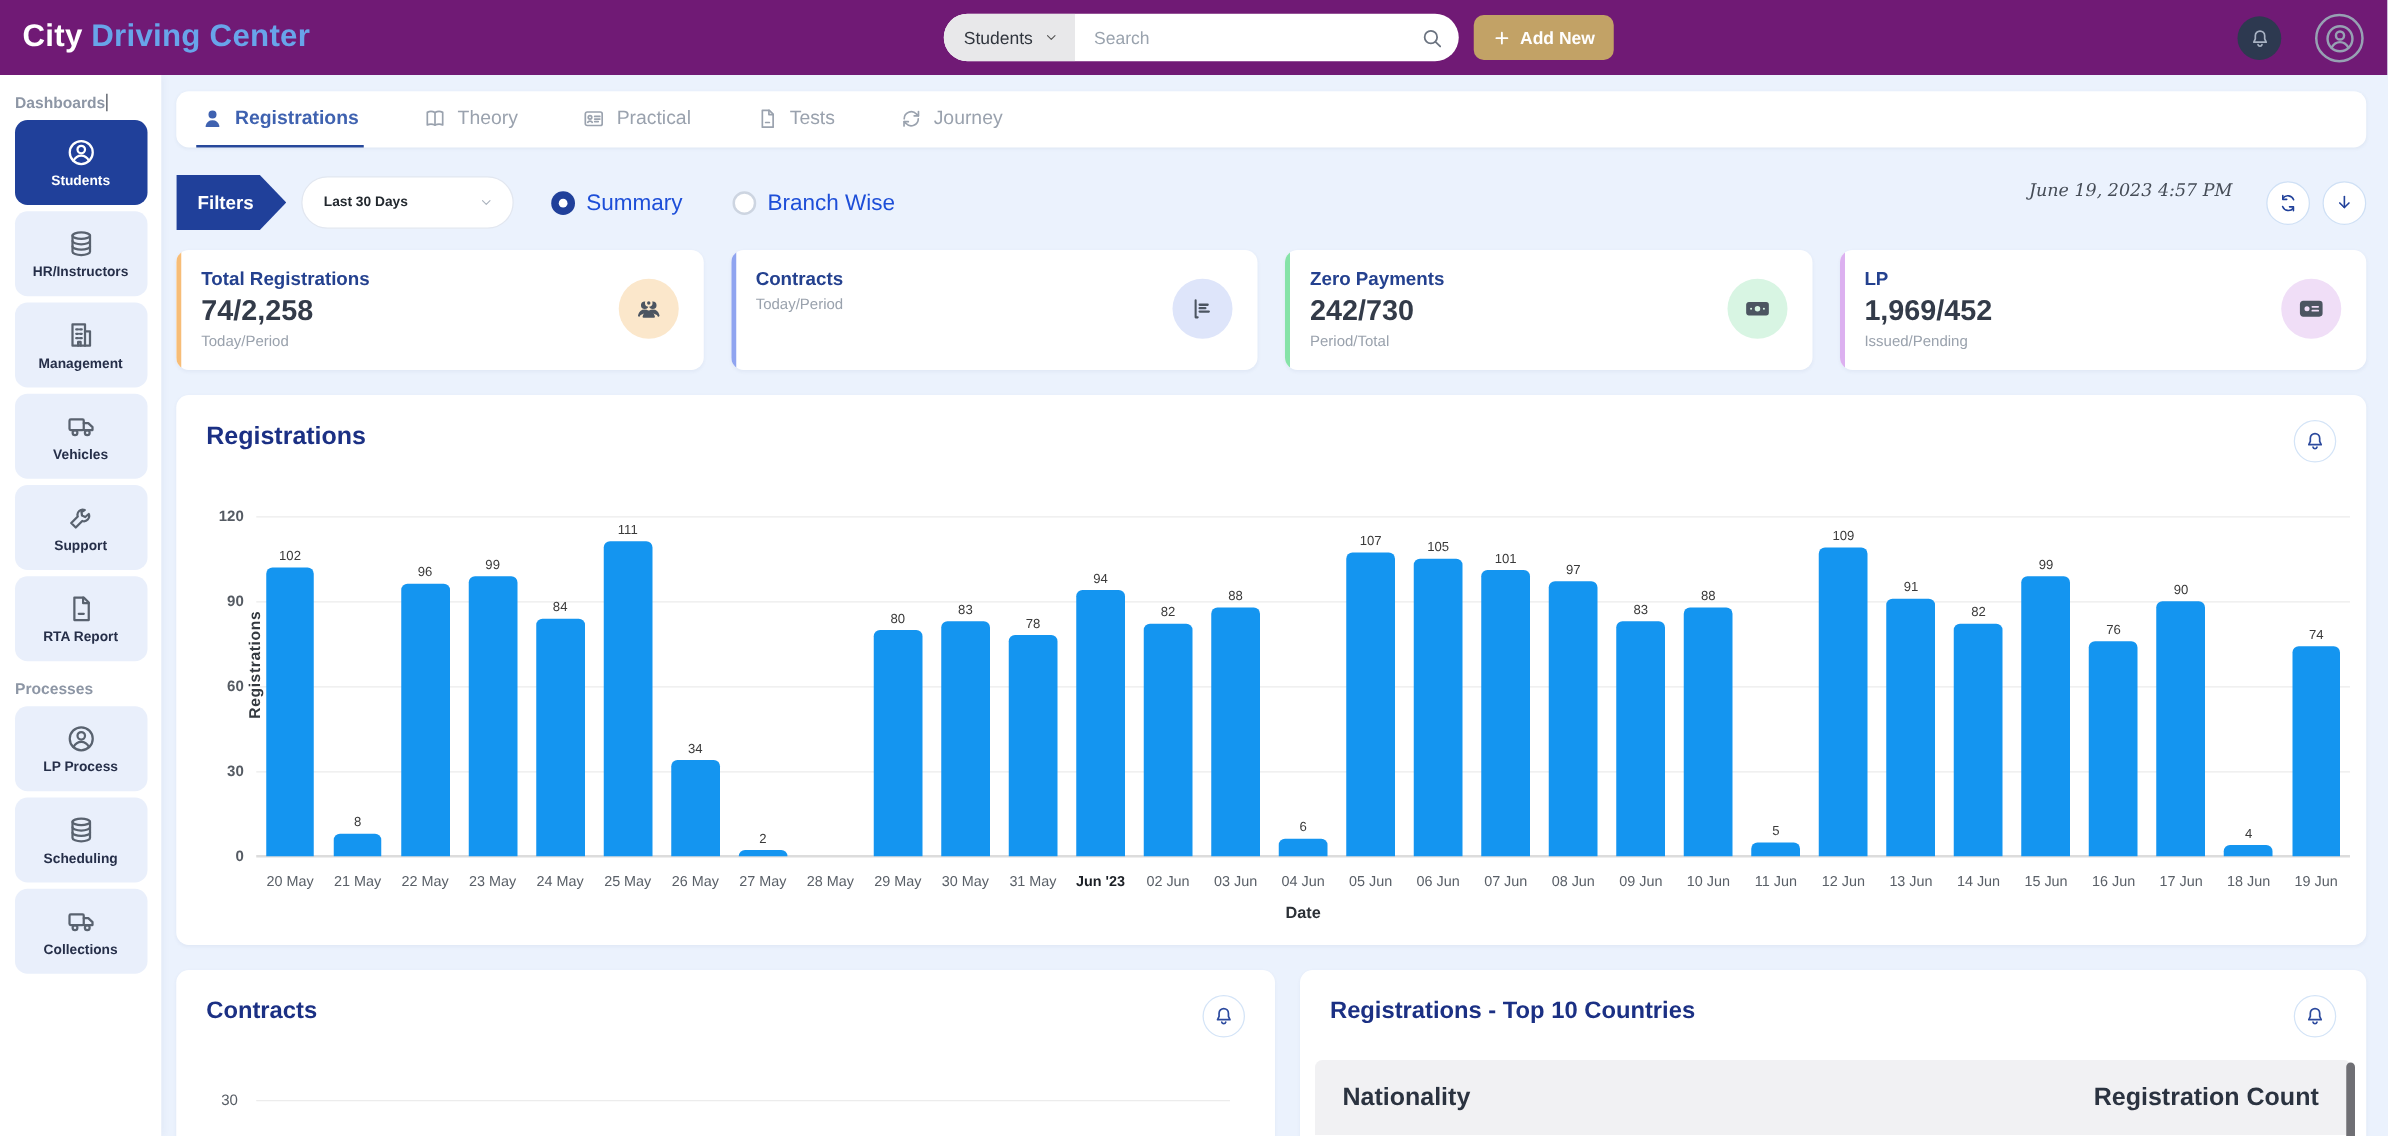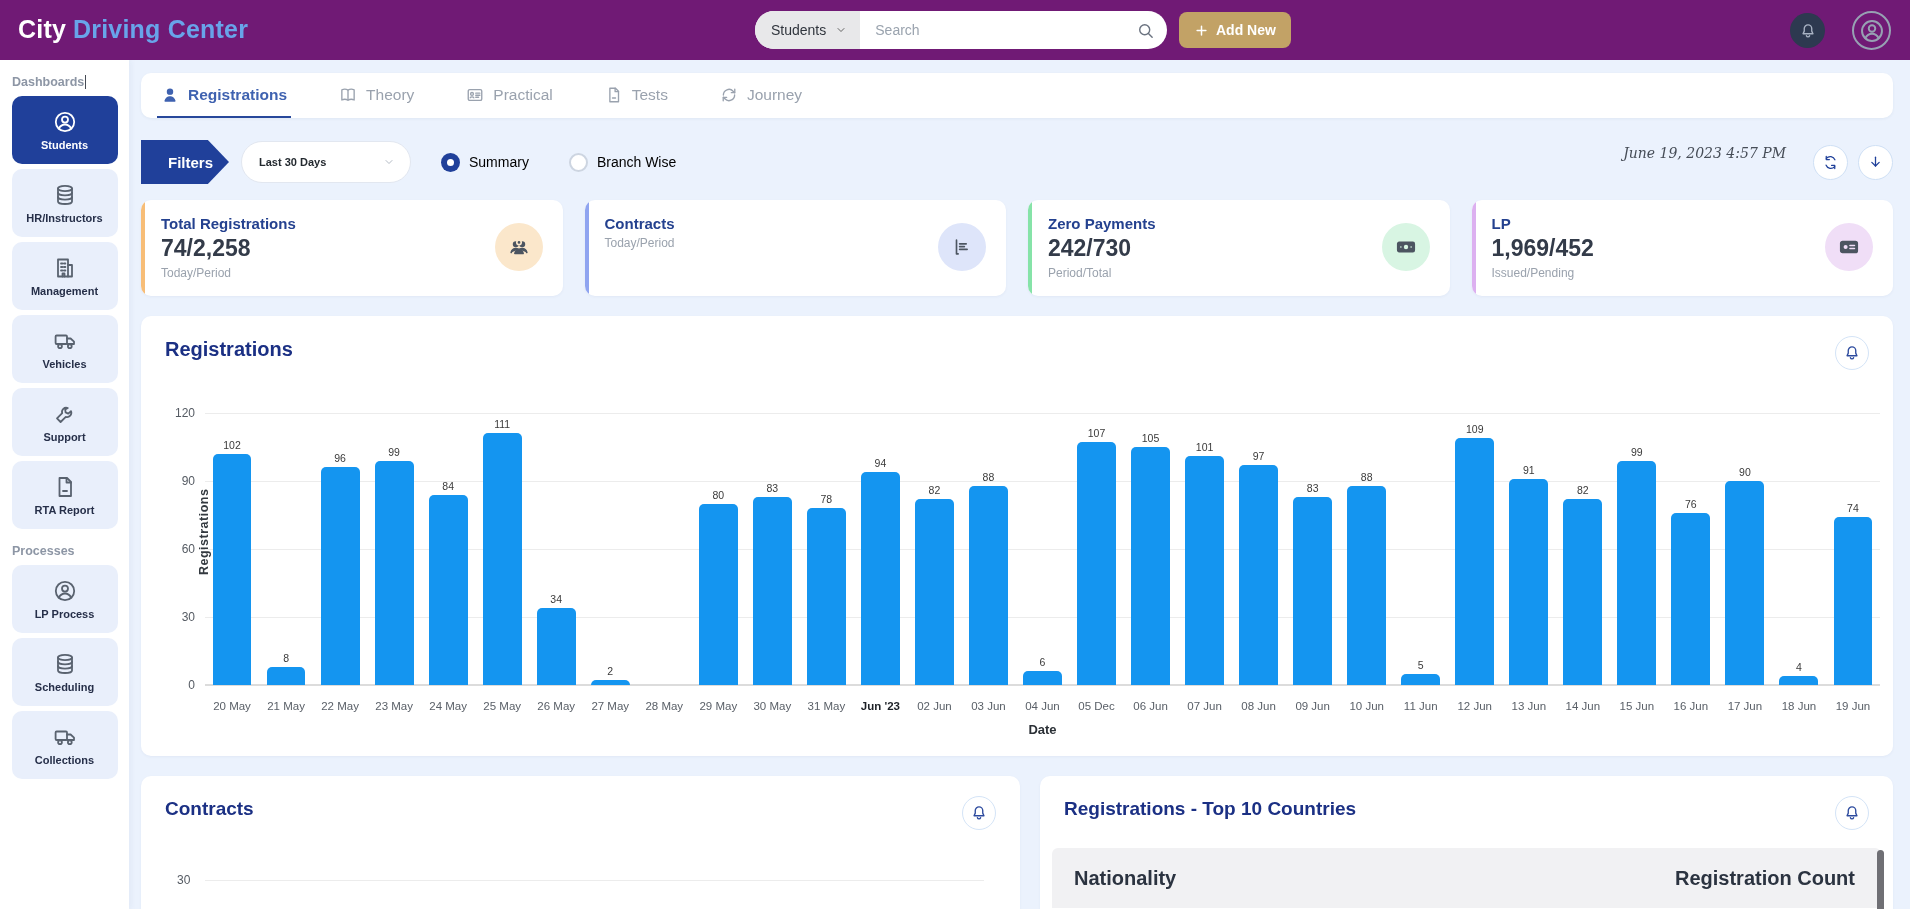--- a/index.html
+++ b/index.html
@@ -41,31 +41,31 @@
   .side-item.active .lbl { color:#fff; }
 
   
   .tabsbar { position:absolute; left:141px; top:73px; width:1752px; height:45px; background:#fff; border-radius:10px; display:flex; align-items:stretch; padding-left:16px; gap:44px; box-shadow:0 1px 3px rgba(40,60,110,.06); }
   .tab { display:flex; align-items:center; gap:9px; font-size:15.5px; color:#9aa2ae; cursor:pointer; border-bottom:2.5px solid transparent; padding:0 4px; }
   .tab svg { width:18px; height:18px; }
   .tab.active { color:#3f62b0; border-bottom-color:#27489b; font-weight:bold; }
 
   
   .filtersrow { position:absolute; left:141px; top:139px; width:1752px; height:46px; display:flex; align-items:center; }
-  .filters-btn { width:88px; height:44px; background:#20409a; color:#fff; font-weight:bold; font-size:15px; border:none; clip-path:polygon(0 0,76% 0,100% 50%,76% 100%,0 100%); text-align:left; padding-left:27px; cursor:pointer; font-family:"Liberation Sans",sans-serif; }
+  .filters-btn { width:88px; height:44px; background:#20409a; color:#fff; font-weight:bold; font-size:15px; border:none; clip-path:polygon(0 0,76% 0,100% 50%,76% 100%,0 100%); text-align:left; padding-left:17px; cursor:pointer; font-family:"Liberation Sans",sans-serif; }
   .rangesel { margin-left:12px; width:170px; height:42px; background:#fff; border:1px solid #e2e7f0; border-radius:21px; display:flex; align-items:center; justify-content:space-between; padding:0 15px 0 17px; cursor:pointer; }
   .rangesel .v { font-size:11px; font-weight:bold; color:#23292f; }
   .rangesel svg { width:13px; height:13px; color:#aab2bd; }
   .radios { display:flex; align-items:center; margin-left:30px; gap:40px; }
   .radio { display:flex; align-items:center; gap:9px; cursor:pointer; }
   .radio .dot { width:19px; height:19px; border-radius:50%; }
   .radio.sel .dot { background:#20409a; position:relative; }
   .radio.sel .dot::after { content:""; position:absolute; left:6px; top:6px; width:7px; height:7px; border-radius:50%; background:#fff; }
   .radio:not(.sel) .dot { background:#fff; border:2px solid #cdd5e1; }
-  .radio .rl { font-size:14px; color:#000000; }
+  .radio .rl { font-size:18px; color:#1d4ed8; }
   .fr-right { margin-left:auto; display:flex; align-items:flex-start; }
   .stamp { font-family:"DejaVu Serif", serif; font-style:italic; font-size:14px; color:#464d57; margin-right:17px; }
   .circ-btn { width:35px; height:35px; border-radius:50%; background:#fff; border:1px solid #cfe0f5; color:#20409a; display:flex; align-items:center; justify-content:center; cursor:pointer; margin-left:10px; }
   .circ-btn svg { width:17px; height:17px; }
 
   
   .cards { position:absolute; left:141px; top:200px; width:1752px; height:96px; display:grid; grid-template-columns:repeat(4,1fr); gap:22px; }
   .scard { background:#fff; border-radius:10px; padding:15px 20px 0 20px; position:relative; box-shadow:0 1px 3px rgba(40,60,110,.05); overflow:hidden; }
   .scard::before { content:""; position:absolute; left:0; top:0; bottom:0; width:4px; background:var(--accent); }
   .scard .t { font-size:15px; font-weight:bold; color:#24418f; }
@@ -75,21 +75,21 @@
   .scard .ic svg { width:22px; height:22px; }
 
   
   .chartcard { position:absolute; left:141px; top:316px; width:1752px; height:440px; background:#fff; border-radius:10px; box-shadow:0 1px 3px rgba(40,60,110,.05); }
   .cc-title { position:absolute; left:24px; top:22px; font-size:20px; font-weight:bold; color:#1b3084; }
   .bellbtn { position:absolute; right:24px; top:20px; width:34px; height:34px; border-radius:50%; border:1px solid #d4e4f7; background:#fff; color:#2c4a9e; display:flex; align-items:center; justify-content:center; cursor:pointer; }
   .bellbtn svg { width:17px; height:17px; }
   .plot { position:absolute; left:64px; top:97px; width:1675px; height:272px; }
   .gline { position:absolute; left:0; right:0; height:1px; background:#ececec; }
   .baseline { position:absolute; left:0; right:0; bottom:-1px; height:2px; background:#dcdcdc; }
-  .ytick { position:absolute; right:calc(100% + 10px); transform:translateY(-50%); font-size:12px; color:#555b63; white-space:nowrap; }
+  .ytick { position:absolute; right:calc(100% + 10px); transform:translateY(-50%); font-size:12px; color:#555b63; white-space:nowrap;font-weight:bold; }
   .ylab { position:absolute; left:-44px; top:50%; transform:rotate(-90deg) translateX(28%); transform-origin:center; font-size:12.5px; font-weight:bold; color:#33393f; letter-spacing:.5px; }
   .bars { position:absolute; inset:0; display:flex; align-items:flex-end; }
   .slot { flex:1; display:flex; flex-direction:column; align-items:center; justify-content:flex-end; height:100%; }
   .bar { width:72%; max-width:40px; background:#1495f0; border-radius:5px 5px 0 0; }
   .bval { font-size:10.5px; color:#3a3a3a; margin-bottom:3px; }
   .xlabels { position:absolute; left:64px; top:384px; width:1675px; display:flex; }
   .xlab { flex:1; text-align:center; font-size:11.5px; color:#5a6068; }
   .xlab.bold { font-weight:bold; color:#1c2026; }
   .xtitle { position:absolute; left:64px; top:406px; width:1675px; text-align:center; font-size:13px; font-weight:bold; color:#2b3036; }
 
@@ -568,21 +568,21 @@
       <span class="xlab">26 May</span>
       <span class="xlab">27 May</span>
       <span class="xlab">28 May</span>
       <span class="xlab">29 May</span>
       <span class="xlab">30 May</span>
       <span class="xlab">31 May</span>
       <span class="xlab bold">Jun '23</span>
       <span class="xlab">02 Jun</span>
       <span class="xlab">03 Jun</span>
       <span class="xlab">04 Jun</span>
-      <span class="xlab">05 Dec</span>
+      <span class="xlab">05 Jun</span>
       <span class="xlab">06 Jun</span>
       <span class="xlab">07 Jun</span>
       <span class="xlab">08 Jun</span>
       <span class="xlab">09 Jun</span>
       <span class="xlab">10 Jun</span>
       <span class="xlab">11 Jun</span>
       <span class="xlab">12 Jun</span>
       <span class="xlab">13 Jun</span>
       <span class="xlab">14 Jun</span>
       <span class="xlab">15 Jun</span>

